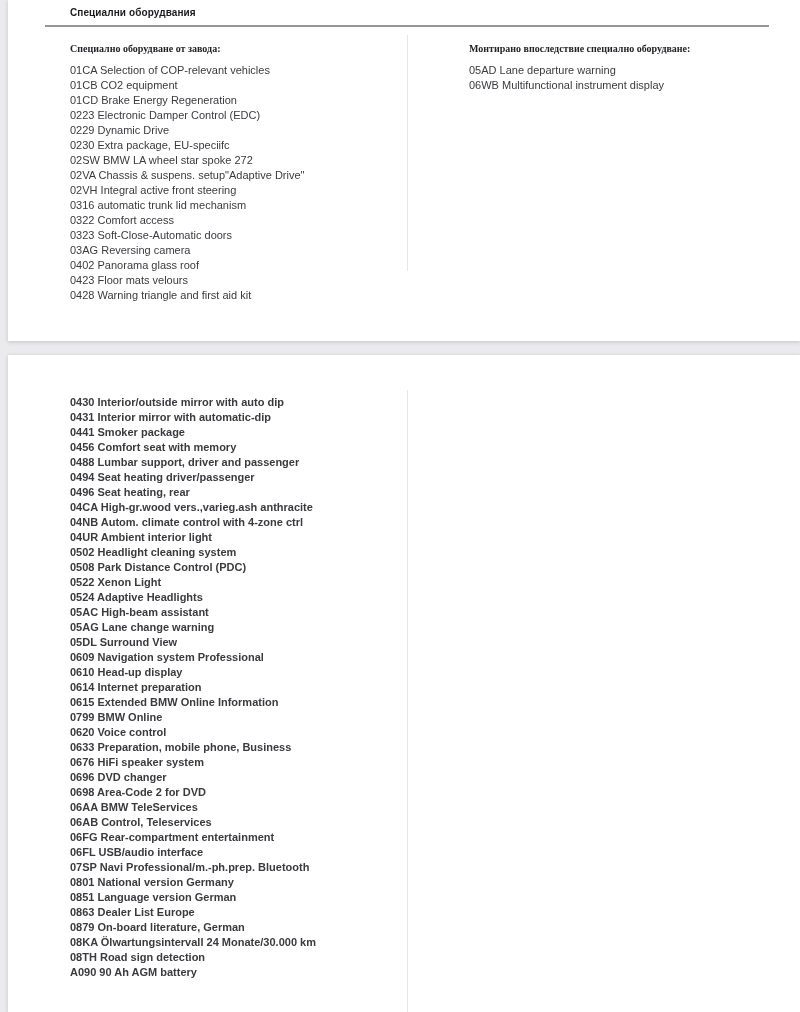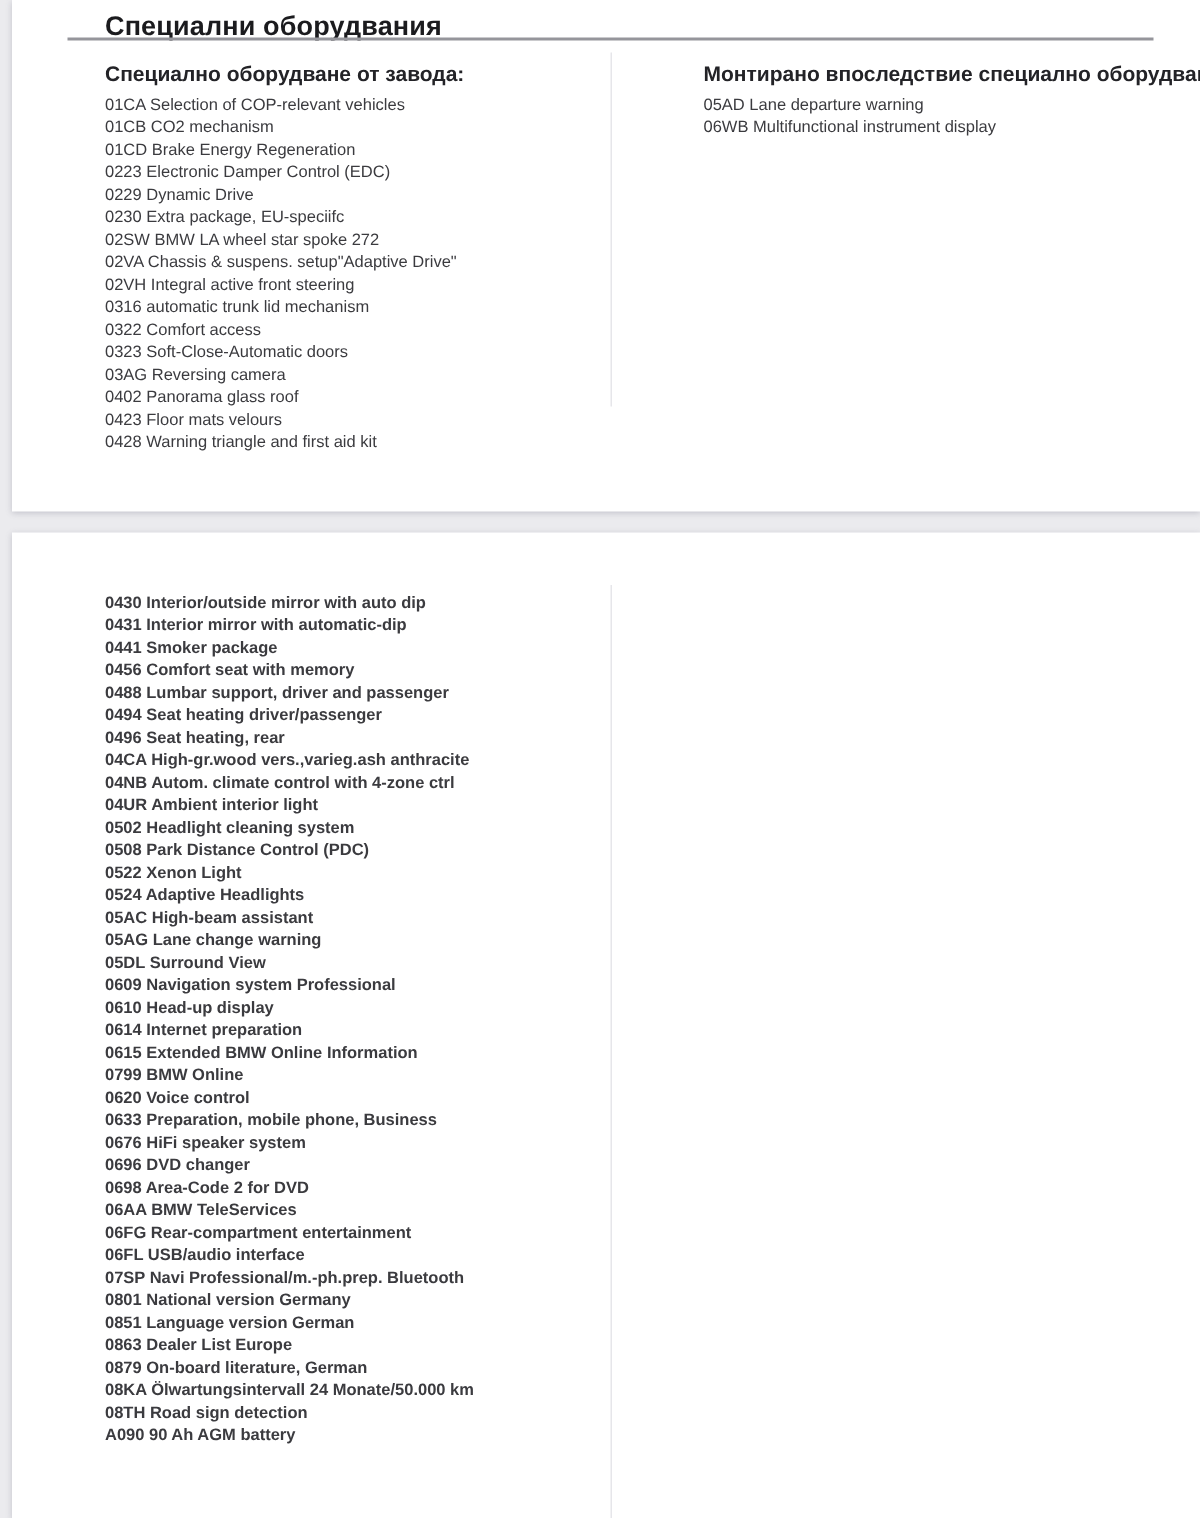--- a/index.html
+++ b/index.html
@@ -16,44 +16,45 @@
     right: 0;
     background: #ffffff;
     box-shadow: 0 1px 4px rgba(100,100,118,0.30);
   }
   .card-top { top: 0; height: 341px; }
   .card-bottom { top: 355px; height: 657px; font-weight: bold; }
   .page-title {
     position: absolute;
     left: 62px;
     top: 7px;
-    font-size: 18px;
+    font-size: 10px;
     font-weight: bold;
     color: #1b1b1e;
     letter-spacing: 0.1px;
   }
   .title-rule {
     position: absolute;
     left: 37px;
     top: 25px;
     width: 724px;
     height: 2px;
     background: #95959b;
   }
   .col { position: absolute; }
   .col-left-top  { left: 62px;  top: 42px; width: 330px; }
   .col-right-top { left: 415px; top: 42px; width: 370px; margin-left: 46px; }
   .col-bottom    { left: 62px;  top: 40px; width: 340px; }
   .col-header {
-    font-size: 14px;
+    font-size: 10px;
     line-height: 14px;
     font-weight: bold;
     color: #232327;
     margin-bottom: 7px;
     white-space: nowrap;
+    font-family: Liberation Serif, serif;
   }
   .item-list .list-item {
     font-size: 11px;
     line-height: 15px;
     color: #3b3b3f;
     white-space: nowrap;
   }
   .vdivider {
     position: absolute;
     left: 399px;
@@ -67,21 +68,21 @@
 <body>
 
 <div class="card card-top">
   <div class="page-title">Специални оборудвания</div>
   <div class="title-rule"></div>
 
   <div class="col col-left-top">
     <div class="col-header">Специално оборудване от завода:</div>
     <div class="item-list">
         <div class="list-item">01CA Selection of COP-relevant vehicles</div>
-        <div class="list-item">01CB CO2 mechanism</div>
+        <div class="list-item">01CB CO2 equipment</div>
         <div class="list-item">01CD Brake Energy Regeneration</div>
         <div class="list-item">0223 Electronic Damper Control (EDC)</div>
         <div class="list-item">0229 Dynamic Drive</div>
         <div class="list-item">0230 Extra package, EU-speciifc</div>
         <div class="list-item">02SW BMW LA wheel star spoke 272</div>
         <div class="list-item">02VA Chassis &amp; suspens. setup"Adaptive Drive"</div>
         <div class="list-item">02VH Integral active front steering</div>
         <div class="list-item">0316 automatic trunk lid mechanism</div>
         <div class="list-item">0322 Comfort access</div>
         <div class="list-item">0323 Soft-Close-Automatic doors</div>
@@ -127,26 +128,27 @@
         <div class="list-item">0610 Head-up display</div>
         <div class="list-item">0614 Internet preparation</div>
         <div class="list-item">0615 Extended BMW Online Information</div>
         <div class="list-item">0799 BMW Online</div>
         <div class="list-item">0620 Voice control</div>
         <div class="list-item">0633 Preparation, mobile phone, Business</div>
         <div class="list-item">0676 HiFi speaker system</div>
         <div class="list-item">0696 DVD changer</div>
         <div class="list-item">0698 Area-Code 2 for DVD</div>
         <div class="list-item">06AA BMW TeleServices</div>
+        <div class="list-item">06AB Control, Teleservices</div>
         <div class="list-item">06FG Rear-compartment entertainment</div>
         <div class="list-item">06FL USB/audio interface</div>
         <div class="list-item">07SP Navi Professional/m.-ph.prep. Bluetooth</div>
         <div class="list-item">0801 National version Germany</div>
         <div class="list-item">0851 Language version German</div>
         <div class="list-item">0863 Dealer List Europe</div>
         <div class="list-item">0879 On-board literature, German</div>
-        <div class="list-item">08KA Ölwartungsintervall 24 Monate/50.000 km</div>
+        <div class="list-item">08KA Ölwartungsintervall 24 Monate/30.000 km</div>
         <div class="list-item">08TH Road sign detection</div>
         <div class="list-item">A090 90 Ah AGM battery</div>
       </div>
   </div>
   <div class="vdivider vd-bottom"></div>
 </div>
 
 </body></html>

